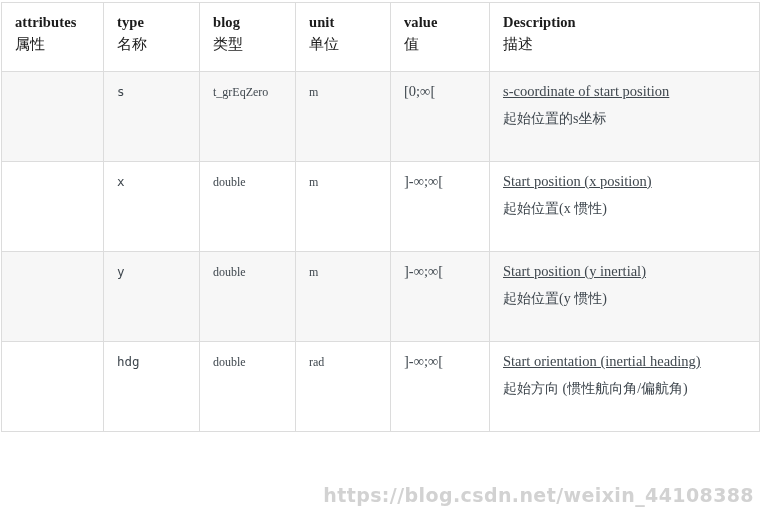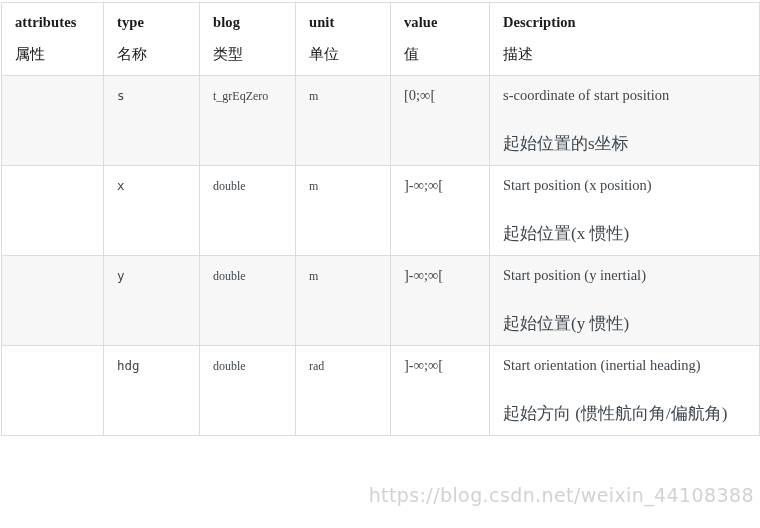--- a/index.html
+++ b/index.html
@@ -60,21 +60,21 @@
     line-height: 19px;
     color: #1b1b1b;
     letter-spacing: 0.1px;
   }
   .th-zh {
     display: block;
     font-weight: normal;
     font-size: 15px;
     line-height: 22px;
     color: #1b1b1b;
-    margin-top: 11px;
+    margin-top: 1px;
   }
 
   
   tbody tr { height: 90px; }
   tbody tr.stripe td { background: #f7f7f7; }
   tbody tr.plain  td { background: #ffffff; }
 
   td.cell-attributes { }
 
   .mono {
@@ -94,42 +94,44 @@
     color: #3f474e;
     white-space: nowrap;
   }
 
   
   .desc-en {
     display: block;
     font-size: 14.5px;
     line-height: 19px;
     color: #3f474e;
+    text-decoration: underline;
   }
   .desc-zh {
     display: block;
-    font-size: 17px;
+    font-size: 14px;
     line-height: 19px;
     color: #3f474e;
-    margin-top: 29px;
+    margin-top: 8px;
   }
 
   
   .watermark {
     position: absolute;
     right: 6px;
     bottom: 22px;
     font-family: "DejaVu Sans", "Liberation Sans", sans-serif;
     font-size: 19px;
     line-height: 22px;
     color: #d2d2d2;
     letter-spacing: 0.4px;
     white-space: nowrap;
     pointer-events: none;
     user-select: none;
+    font-weight: bold;
   }
 </style>
 </head>
 <body>
 
 <div class="spec-table-wrap">
   <table class="spec-table">
     <colgroup>
       <col class="c-attributes">
       <col class="c-name">

